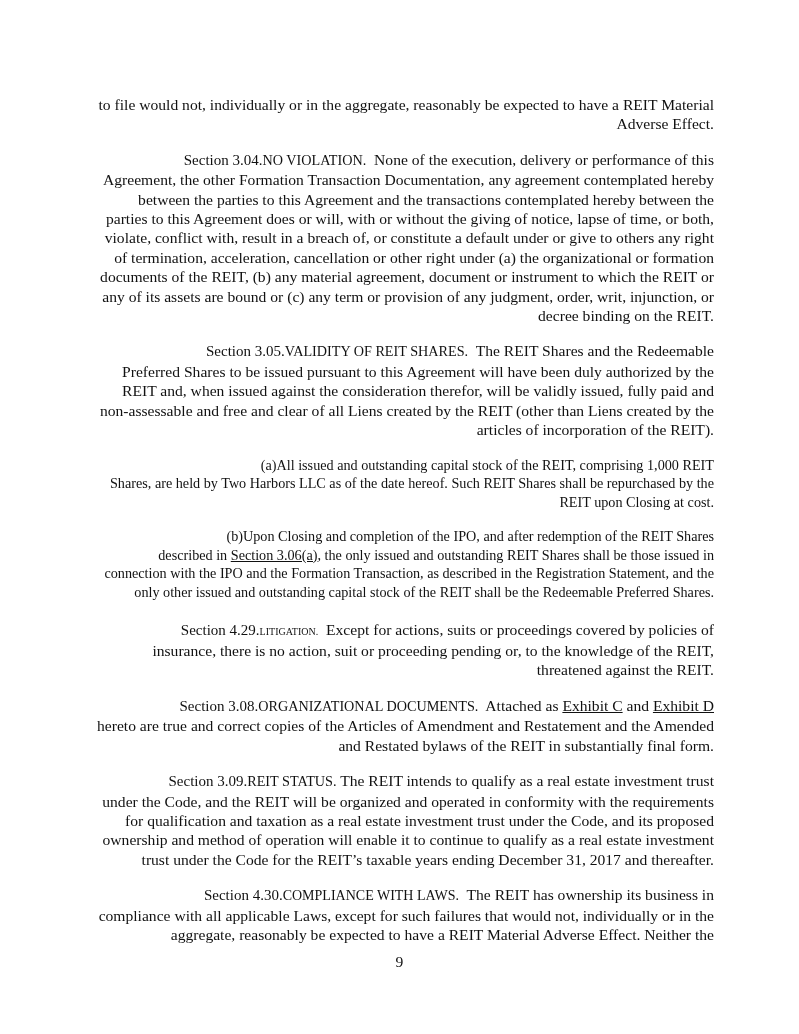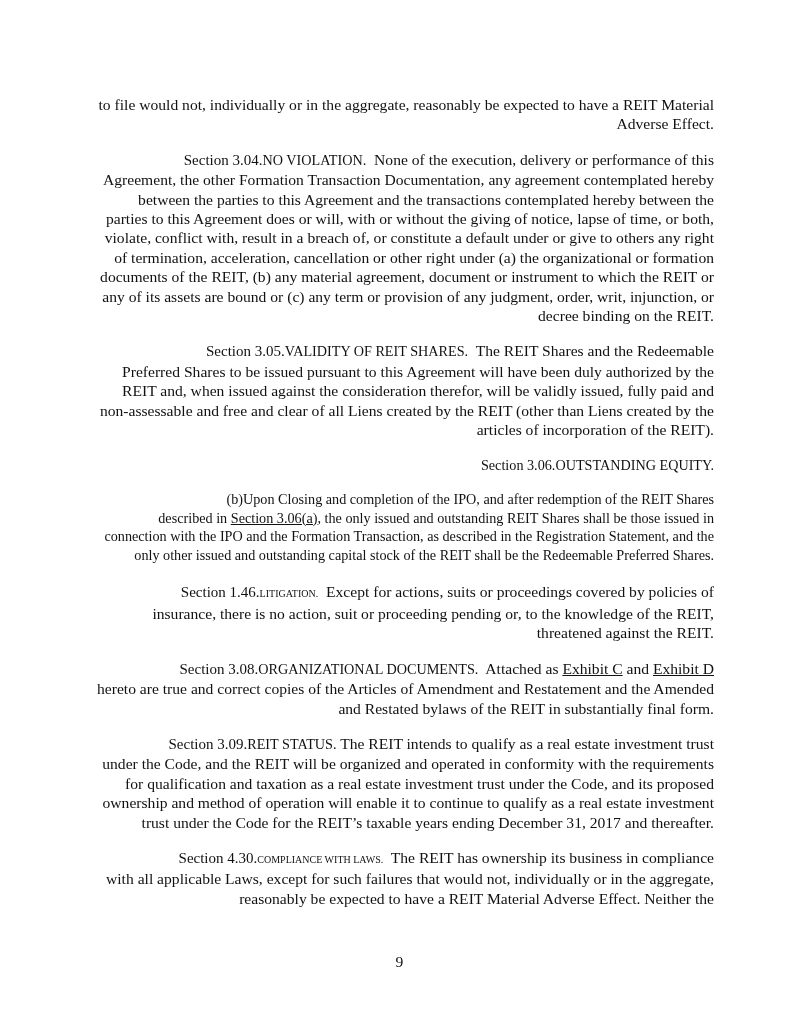--- a/index.html
+++ b/index.html
@@ -26,28 +26,28 @@
 <body>
 
 <div class="page">
 
   <p class="para">to file would not, individually or in the aggregate, reasonably be expected to have a REIT Material Adverse Effect.</p>
 
   <p class="para"><span class="ind1"></span><span class="secnum">Section 3.04.</span><span style="font-size:14.2px">NO VIOLATION.</span>&nbsp; <span>None of the execution, delivery or performance of this Agreement, the other Formation Transaction Documentation, any agreement contemplated hereby between the parties to this Agreement and the transactions contemplated hereby between the parties to this Agreement does or will, with or without the giving of notice, lapse of time, or both, violate, conflict with, result in a breach of, or constitute a default under or give to others any right of termination, acceleration, cancellation or other right under (a) the organizational or formation documents of the REIT, (b) any material agreement, document or instrument to which the REIT or any of its assets are bound or (c) any term or provision of any judgment, order, writ, injunction, or decree binding on the REIT.</span></p>
 
   <p class="para"><span class="ind1"></span><span class="secnum">Section 3.05.</span><span style="font-size:14.2px">VALIDITY OF REIT SHARES.</span>&nbsp; <span>The REIT Shares and the Redeemable Preferred Shares to be issued pursuant to this Agreement will have been duly authorized by the REIT and, when issued against the consideration therefor, will be validly issued, fully paid and non-assessable and free and clear of all Liens created by the REIT (other than Liens created by the articles of incorporation of the REIT).</span></p>
 
-  <p class="para small"><span class="ind1"></span><span class="secnum-sm">Section 3.06.</span><span>OUTSTANDING EQUITY.</span></p>
 
+  <p class="para small"><span class="ind2"></span><span class="sublabel">(a)</span><span>All issued and outstanding capital stock of the REIT, comprising 1,000 REIT Shares, are held by Two Harbors LLC as of the date hereof.  Such REIT Shares shall be repurchased by the REIT upon Closing at cost.</span></p>
 
   <p class="para small" style="margin-bottom:18px"><span class="ind2"></span><span class="sublabel">(b)</span><span>Upon Closing and completion of the IPO, and after redemption of the REIT Shares described in </span><span class="u">Section 3.06(a)</span><span>, the only issued and outstanding REIT Shares shall be those issued in connection with the IPO and the Formation Transaction, as described in the Registration Statement, and the only other issued and outstanding capital stock of the REIT shall be the Redeemable Preferred Shares.</span></p>
 
-  <p class="para"><span class="ind1"></span><span class="secnum">Section 1.46.</span><span style="font-size:10px">LITIGATION.</span>&nbsp; <span>Except for actions, suits or proceedings covered by policies of insurance, there is no action, suit or proceeding pending or, to the knowledge of the REIT, threatened against the REIT.</span></p>
+  <p class="para"><span class="ind1"></span><span class="secnum">Section 4.29.</span><span style="font-size:10px">LITIGATION.</span>&nbsp; <span>Except for actions, suits or proceedings covered by policies of insurance, there is no action, suit or proceeding pending or, to the knowledge of the REIT, threatened against the REIT.</span></p>
 
   <p class="para"><span class="ind1"></span><span class="secnum">Section 3.08.</span><span style="font-size:14.2px">ORGANIZATIONAL DOCUMENTS.</span>&nbsp; <span>Attached as </span><span class="u">Exhibit C</span><span> and </span><span class="u">Exhibit D</span><span> hereto are true and correct copies of the Articles of Amendment and Restatement and the Amended and Restated bylaws of the REIT in substantially final form.</span></p>
 
   <p class="para"><span class="ind1"></span><span class="secnum">Section 3.09.</span><span style="font-size:14.2px">REIT STATUS.</span> <span>The REIT intends to qualify as a real estate investment trust under the Code, and the REIT will be organized and operated in conformity with the requirements for qualification and taxation as a real estate investment trust under the Code, and its proposed ownership and method of operation will enable it to continue to qualify as a real estate investment trust under the Code for the REIT’s taxable years ending December 31, 2017 and thereafter.</span></p>
 
-  <p class="para"><span class="ind1"></span><span class="secnum">Section 4.30.</span><span style="font-size:10px">COMPLIANCE WITH LAWS.</span>&nbsp; <span>The REIT has ownership its business in compliance with all applicable Laws, except for such failures that would not, individually or in the aggregate, reasonably be expected to have a REIT Material Adverse Effect.  Neither the</span></p>
+  <p class="para"><span class="ind1"></span><span class="secnum">Section 4.30.</span><span style="font-size:14px">COMPLIANCE WITH LAWS.</span>&nbsp; <span>The REIT has ownership its business in compliance with all applicable Laws, except for such failures that would not, individually or in the aggregate, reasonably be expected to have a REIT Material Adverse Effect.  Neither the</span></p>
 
 </div>
 
 <div class="pagenum">9</div>
 
 </body></html>

